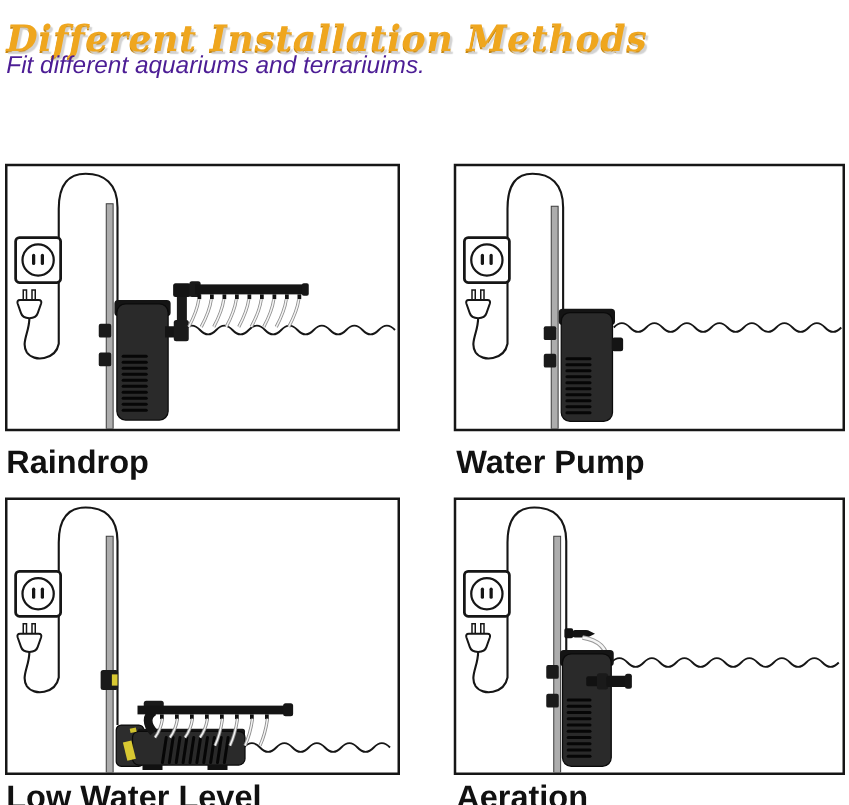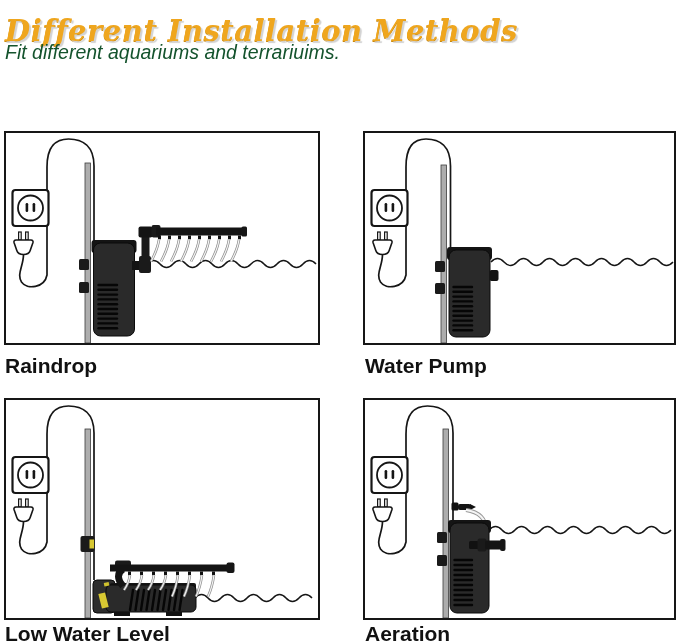--- a/index.html
+++ b/index.html
@@ -3,28 +3,28 @@
 <meta charset="utf-8">
 <style>
   html,body{margin:0;padding:0;background:#ffffff;}
   #page{position:relative;width:679px;height:644px;background:#ffffff;overflow:hidden;
         font-family:"Liberation Sans",sans-serif;}
   .title{position:absolute;left:5px;top:0px;width:660px;
          font-family:"DejaVu Serif",serif;font-style:italic;font-weight:bold;
          font-size:29px;letter-spacing:0.5px;color:#efa61e;
          text-shadow:2px 2px 1px #d2d2d2, 0 1px 0 #c8860a;margin-top:14px;}
   .subtitle{position:absolute;left:5px;top:41px;width:660px;
-            font-style:italic;font-size:19.5px;line-height:23.5px;color:#14532d;}
+            font-style:italic;font-size:19.5px;line-height:23.5px;color:#4c1d95;}
   .panel{position:absolute;border:2px solid #161616;background:#fff;box-sizing:border-box;}
   #panel-raindrop{left:4px;top:131px;width:316px;height:214px;}
   #panel-filter-pump{left:363px;top:131px;width:313px;height:214px;}
   #panel-low-water{left:4px;top:398px;width:316px;height:222px;}
   #panel-aeration{left:363px;top:398px;width:313px;height:222px;}
   .panel svg{display:block;}
-  .caption{position:absolute;font-weight:bold;font-size:21px;color:#111;white-space:nowrap;}
+  .caption{position:absolute;font-weight:bold;font-size:26px;color:#111;white-space:nowrap;}
   #cap-raindrop{left:5px;top:354px;}
   #cap-filter-pump{left:365px;top:354px;}
   #cap-low-water{left:5px;top:622px;}
   #cap-aeration{left:365px;top:622px;}
   .stroke-line{stroke:#161616;fill:none;}
 </style>
 </head>
 <body>
 
 <div id="page">

